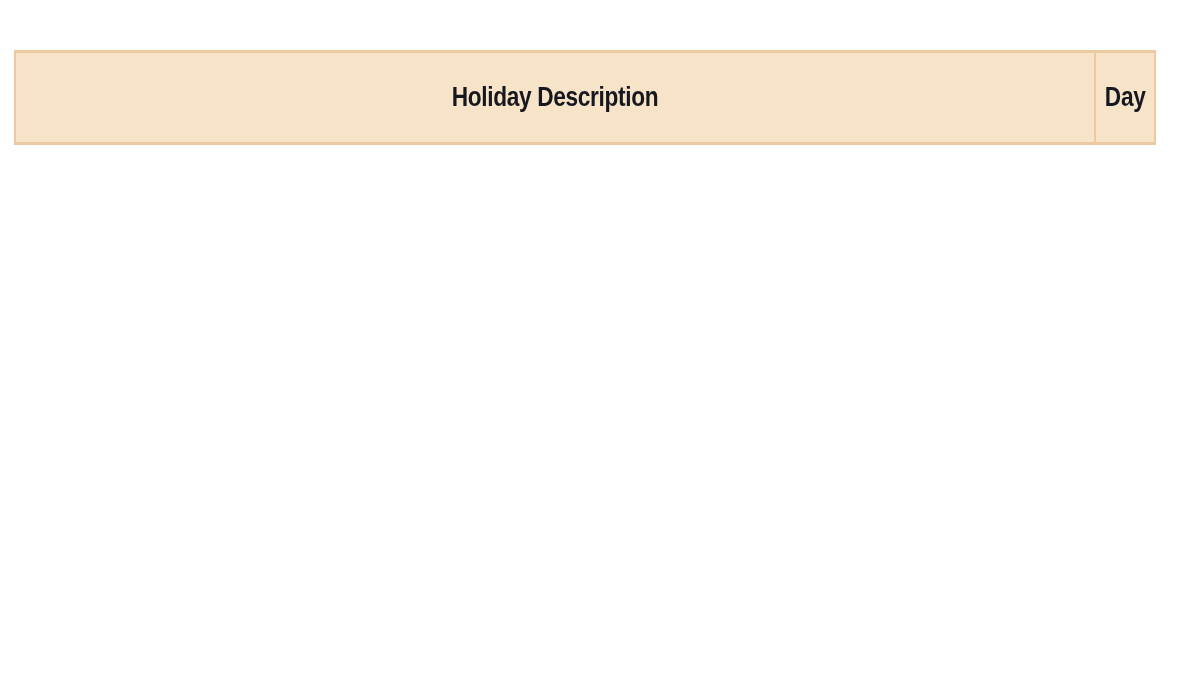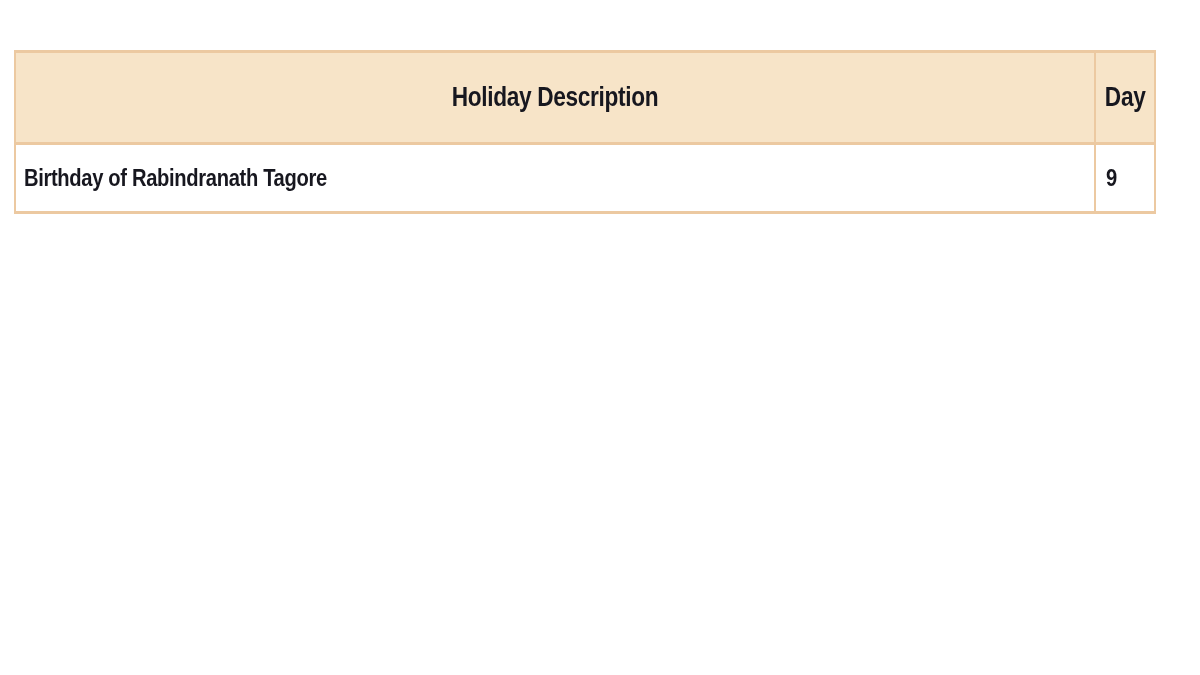--- a/index.html
+++ b/index.html
@@ -87,23 +87,15 @@
       <tr>
         <th class="col-desc">
           <span class="cond">Holiday Description</span>
         </th>
         <th class="col-day">
           <span class="cond">Day</span>
         </th>
       </tr>
     </thead>
     <tbody>
-      <tr>
-        <td class="col-desc">
-          <span class="cond">Birthday of Rabindranath Tagore</span>
-        </td>
-        <td class="col-day">
-          <span class="cond">9</span>
-        </td>
-      </tr>
     </tbody>
   </table>
 </div>
 
 </body></html>

